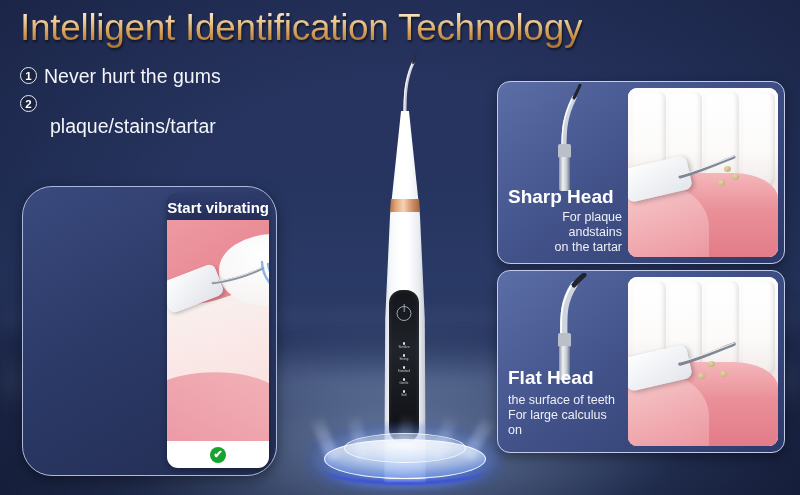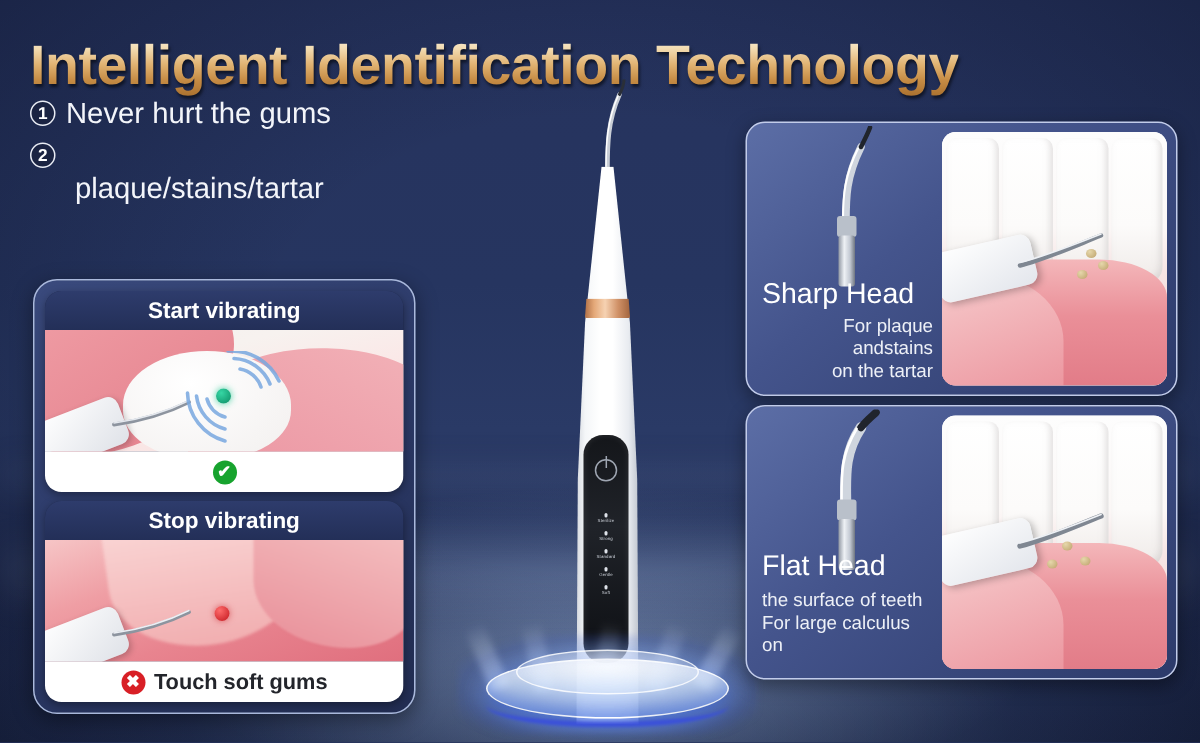--- a/index.html
+++ b/index.html
@@ -29,49 +29,48 @@
     filter:blur(8px);
   }
   .bg-vignette {
     position:absolute; inset:0;
     background:radial-gradient(ellipse 560px 380px at 400px 230px, rgba(0,0,0,0) 40%, rgba(10,16,38,.45) 100%);
   }
 
   
   #title {
     position:absolute; left:20px; top:7px;
-    font-size:37px; font-weight:bold; letter-spacing:-.3px;
+    font-size:37px; font-weight:normal; letter-spacing:-.3px;
     background:linear-gradient(180deg,#fbf1dd 0%,#f3dcb2 22%,#e0b271 48%,#c68c45 72%,#a86f2d 100%);
     -webkit-background-clip:text; background-clip:text;
     -webkit-text-fill-color:transparent; color:transparent;
     filter:drop-shadow(1px 2px 1px rgba(0,0,0,.55));
     white-space:nowrap;
-    margin-top:16px;
   }
 
   
   #bullets { position:absolute; left:20px; top:62px; width:345px; }
   .bline { display:flex; align-items:flex-start; color:#f3f5fa; font-size:19.5px; line-height:28px; white-space:nowrap; }
   .bnum {
     display:inline-flex; align-items:center; justify-content:center;
     width:17px; height:17px; border-radius:50%;
     background:#1a2342; color:#fff; font-size:11.5px; font-weight:bold;
     margin-right:7px; margin-top:5px; flex:0 0 auto;
     border:1.2px solid #e9ecf4;
   }
   .bcont { padding-left:30px; color:#f3f5fa; font-size:19.5px; line-height:28px; white-space:nowrap; }
 
   
   #left-card {
     position:absolute; left:22px; top:186px; width:255px; height:290px;
-    border-radius:16px;
+    border-radius:30px;
     background:linear-gradient(150deg,#3a4a7d 0%,#2c3a68 45%,#222d52 100%);
     border:1.6px solid #aab9dc;
     box-shadow:0 4px 14px rgba(0,0,0,.40);
-    padding:7px; display:flex; flex-direction:column; gap:6px;
+    padding:7px; display:flex; flex-direction:column; gap:6px;align-items:flex-end;
   }
   .sub-panel {
     flex:1; border-radius:11px; overflow:hidden;
     background:#1d2749; display:flex; flex-direction:column;
     box-shadow:0 2px 6px rgba(0,0,0,.35);
   }
   .sp-head {
     height:26px; display:flex; align-items:center; justify-content:center;
     color:#fff; font-size:15px; font-weight:bold;
     background:linear-gradient(180deg,#2e3c6c 0%,#232f58 100%);
@@ -124,21 +123,21 @@
     background:linear-gradient(140deg,#5c6ea6 0%,#44548c 40%,#2c3a6a 100%);
     overflow:hidden; display:flex;
   }
   #card-sharp { top:81px; }
   #card-flat  { top:270px; }
   .rc-left { width:124px; position:relative; padding:9px 0 10px 9px; }
   .rc-photo {
     position:absolute; right:6px; top:6px; bottom:6px; width:150px;
     border-radius:9px; overflow:hidden; background:#fff;
   }
-  .rc-title { position:absolute; left:10px; color:#fff; font-size:19px; font-weight:normal; white-space:nowrap; }
+  .rc-title { position:absolute; left:10px; color:#fff; font-size:19px; font-weight:bold; white-space:nowrap; }
   .rc-desc  { position:absolute; left:10px; color:#edf0f7; font-size:12.5px; line-height:15px; }
   #card-sharp .rc-title { top:104px; }
   #card-sharp .rc-desc  { top:128px;text-align:right; }
   #card-flat  .rc-title { top:96px; }
   #card-flat  .rc-desc  { top:122px; }
   .tipart { position:absolute; left:36px; top:2px; width:64px; height:108px; }
   .tipart svg { width:100%; height:100%; }
 
   
   .mouth { position:absolute; inset:0; background:linear-gradient(180deg,#fdfdfd 0%,#fbf7f6 38%,#f6e4e4 55%,#f2d3d5 100%); }
@@ -259,41 +258,20 @@
             </svg>
           </div>
           <div class="dot-green"></div>
         </div>
       </div>
       <div class="sp-foot">
         <span class="badge ok">✔</span>
       </div>
     </div>
 
-    <div class="sub-panel">
-      <div class="sp-head">Stop vibrating</div>
-      <div class="sp-body">
-        <div class="scene2">
-          <div class="gum2-light"></div>
-          <div class="gum2-dark"></div>
-          <div class="tip-white"></div>
-          <div class="probe">
-            <svg viewBox="0 0 58 22">
-                <path d="M2 19 C16 17, 34 13, 52 4" stroke="#8d949f" stroke-width="2.6" fill="none" stroke-linecap="round"></path>
-                <path d="M2 18 C16 16, 34 12, 52 3" stroke="#eceff4" stroke-width="1" fill="none" stroke-linecap="round"></path>
-              </svg>
-          </div>
-          <div class="dot-red"></div>
-        </div>
-      </div>
-      <div class="sp-foot">
-        <span class="badge no">✖</span>
-        <span>Touch soft gums</span>
-      </div>
-    </div>
   </div>
 
   <div id="device">
     <div class="dv-needle">
       <svg viewBox="0 0 48 62">
         <path d="M22 60 C22 44, 22 28, 30 10" stroke="#c9ced6" stroke-width="3" fill="none" stroke-linecap="round"></path>
         <path d="M30 10 C32 6, 33 3, 33 0" stroke="#2a2f38" stroke-width="2" fill="none" stroke-linecap="round"></path>
         <path d="M21 58 C21 42, 22 27, 29 11" stroke="#ffffff" stroke-width="1" fill="none" stroke-linecap="round"></path>
       </svg>
     </div>

